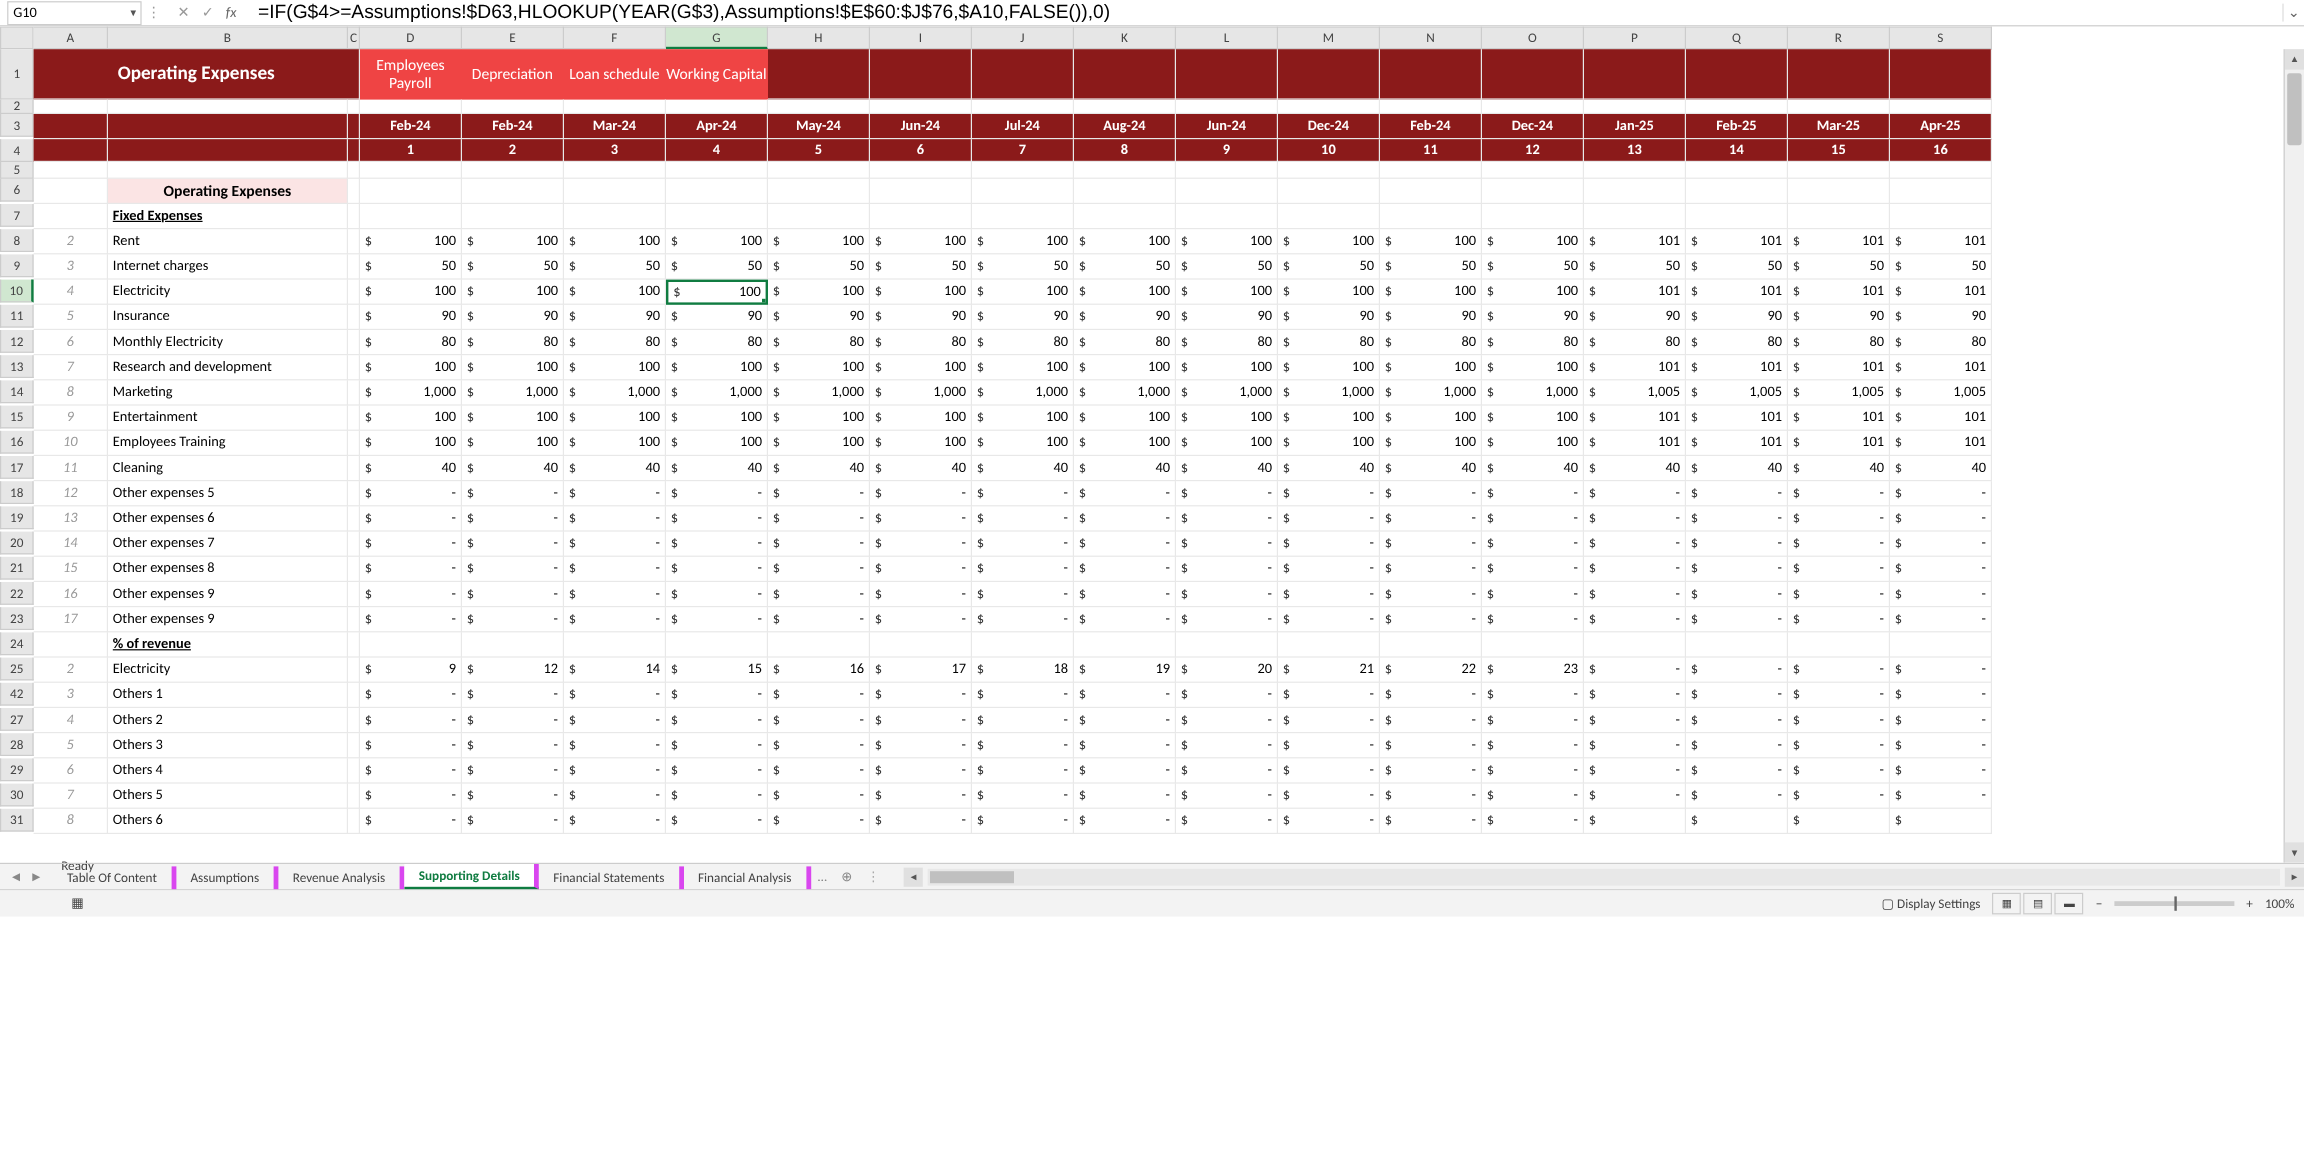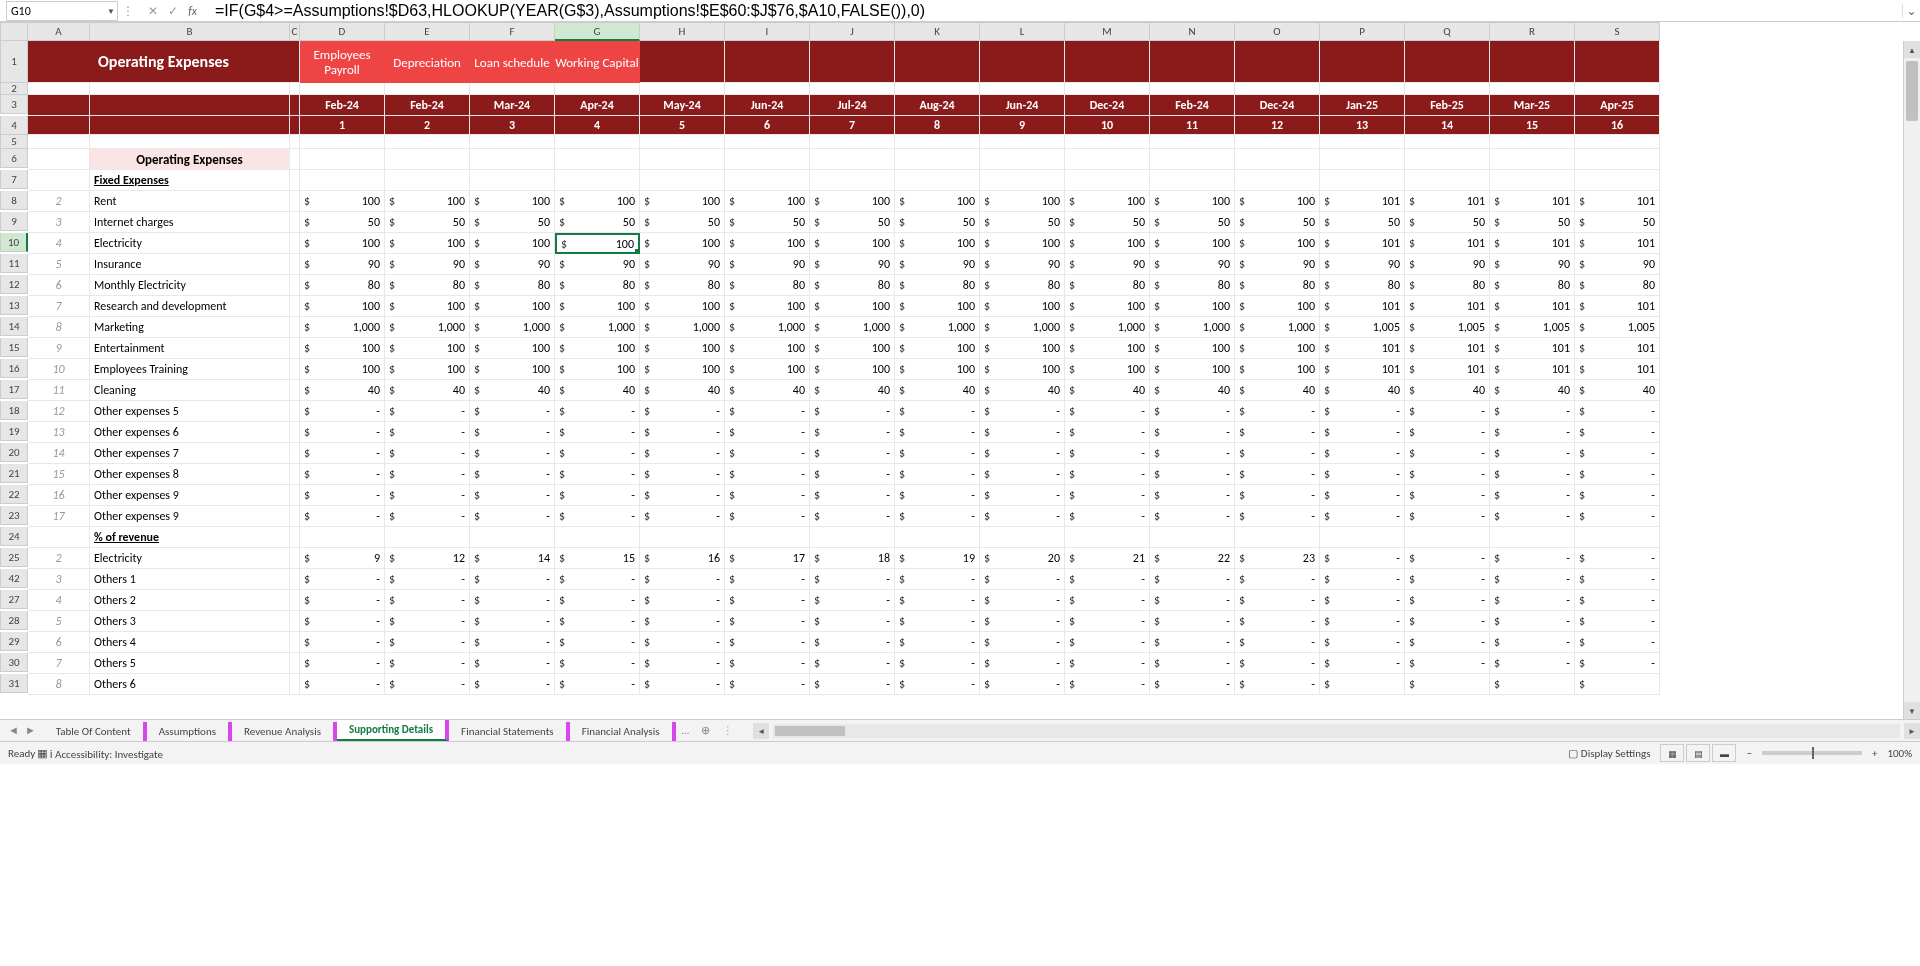--- a/index.html
+++ b/index.html
@@ -53,21 +53,21 @@
 .sheet-tab.active { background: #fff; color: #107c41; font-weight: bold; border-bottom: 2px solid #107c41; }
 .sheet-more { padding: 0 6px; color: #888; }
 .sheet-add { padding: 0 6px; color: #888; }
 .hscroll { flex: 1; display: flex; align-items: center; margin-left: 20px; }
 .hscroll-track { flex: 1; height: 14px; background: #e8e8e8; position: relative; margin: 0 4px; }
 .hscroll-thumb { position: absolute; left: 2px; width: 70px; top: 2px; bottom: 2px; background: #c0c0c0; }
 .hscroll-btn { width: 16px; height: 16px; display: flex; align-items: center; justify-content: center; font-size: 8px; color: #555; background: #e0e0e0; }
 
 
 .status-bar { display: flex; align-items: center; height: 22px; background: #f3f3f3; font-size: 11px; padding: 0 8px; color: #444; }
-.status-left { display: flex; align-items: center; gap: 2px; }
+.status-left { display: flex; align-items: center; gap: 18px; flex-direction: column; }
 .status-right { margin-left: auto; display: flex; align-items: center; gap: 10px; }
 .view-btns { display: flex; gap: 2px; }
 .view-btn { width: 24px; height: 18px; border: 1px solid #ccc; display: flex; align-items: center; justify-content: center; font-size: 9px; }
 .zoom-slider { width: 100px; height: 4px; background: #ccc; position: relative; }
 .zoom-slider::after { content: ''; position: absolute; left: 50%; top: -4px; width: 2px; height: 12px; background: #666; }
 
 .row-tall { height: 42px; }
 .money-cell { display: flex; justify-content: space-between; width: 100%; }
 .money-cell .ds { color: #333; }
 .money-cell .val { text-align: right; }

